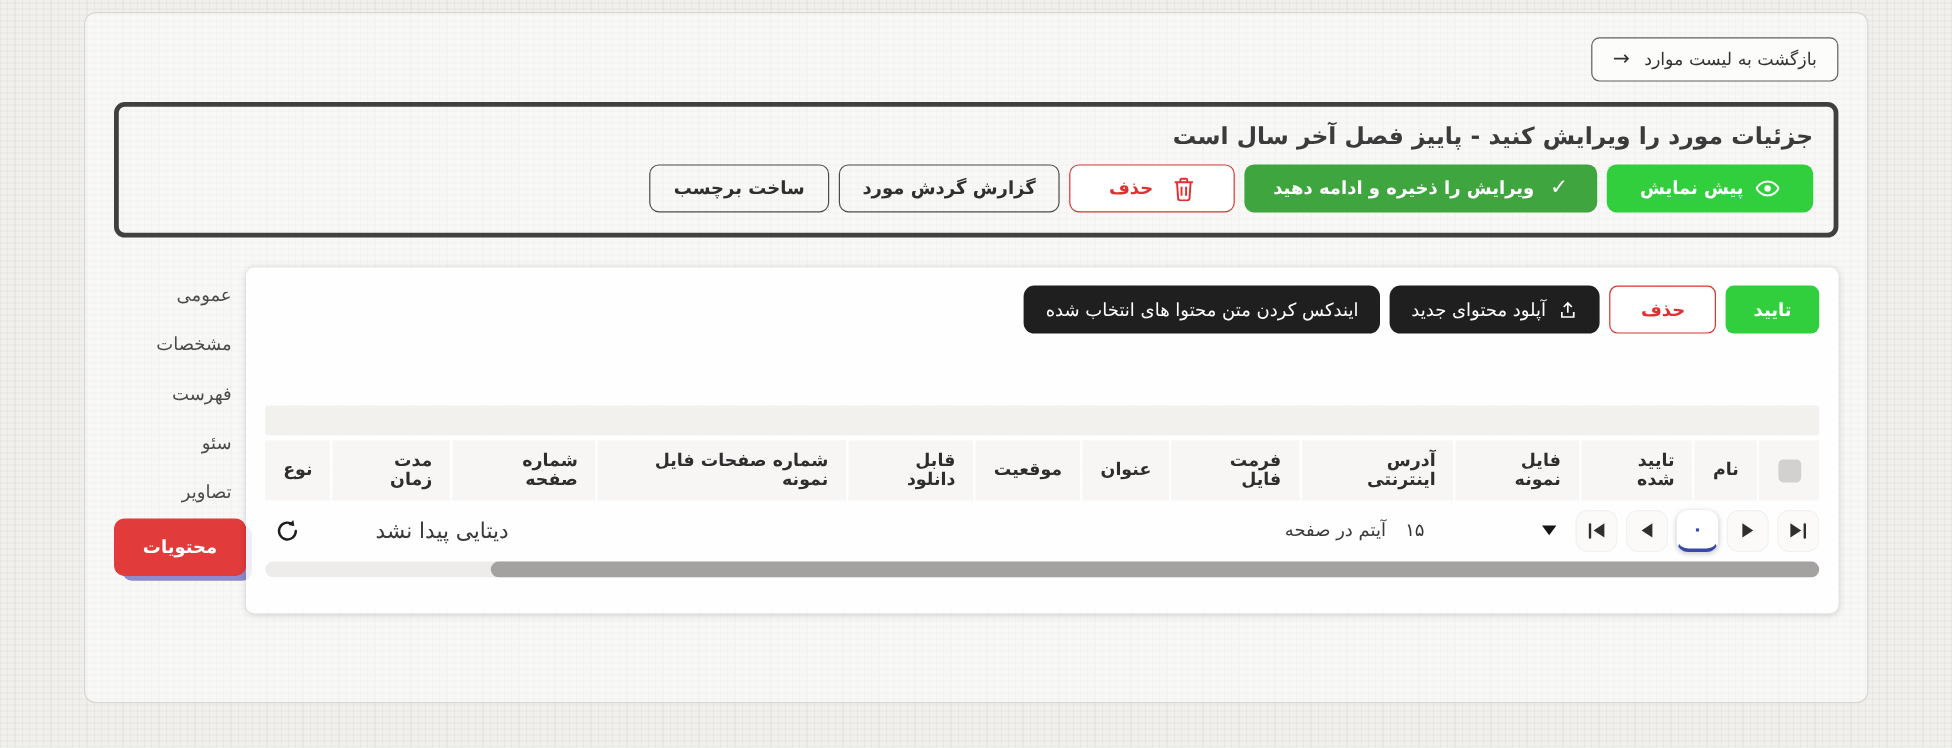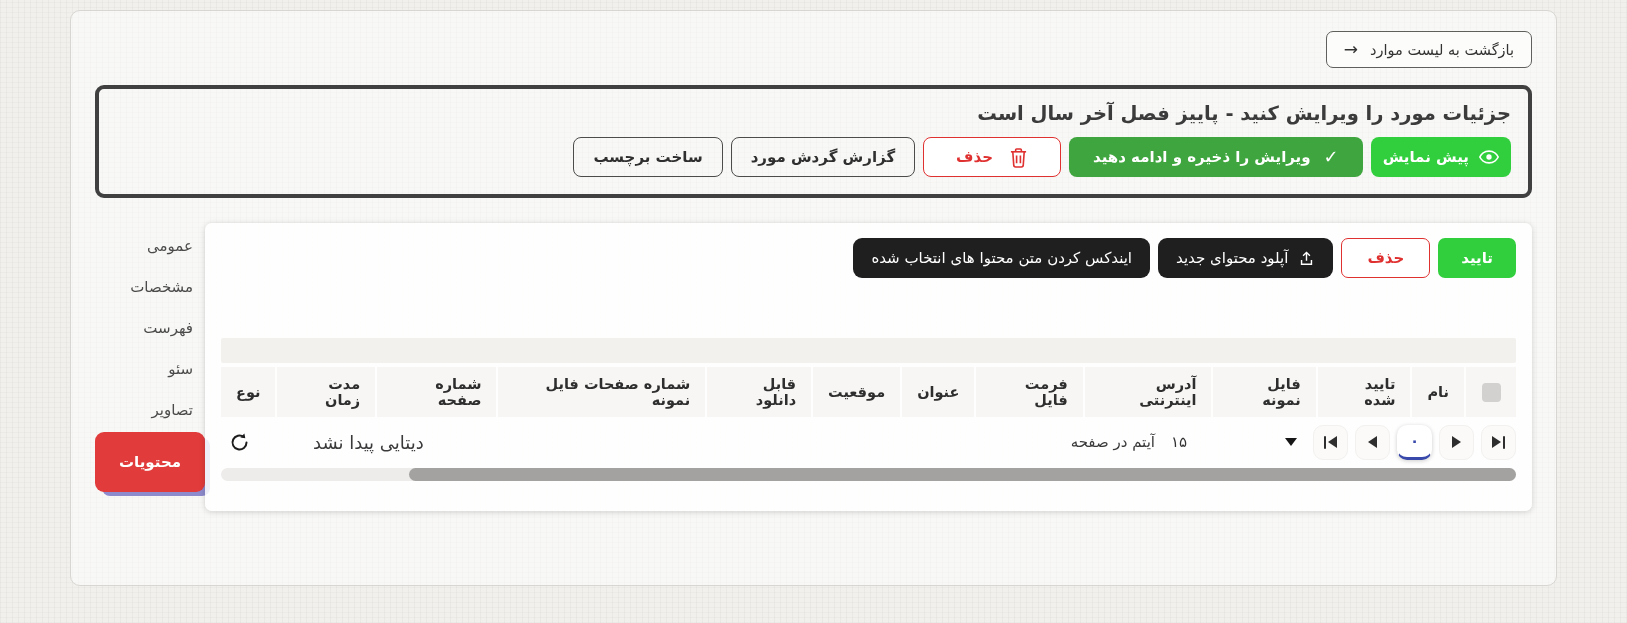--- a/index.html
+++ b/index.html
@@ -23,32 +23,32 @@
   .btn{ display:flex; align-items:center; justify-content:center; height:40px;
         border-radius:8px; font-size:15px; cursor:pointer; border:none;
         font-family:inherit; white-space:nowrap; }
   .btn-back{ background:#fcfcfa; border:1.5px solid #5f5f5c; color:#333;
              padding:0 17px; height:37px; gap:12px; border-radius:7px; font-size:14.5px; }
   .btn-back .arrow{ font-size:17px; line-height:1; }
   
   .header-box{ margin-top:17px; border:4px solid #404040; border-radius:9px; padding:13px 17px 17px; }
   .title{ font-size:19.5px; font-weight:600; color:#3b3b3b; }
   .hbtn-row{ margin-top:12px; display:flex; gap:8px; align-items:center; }
-  .btn-preview{ background:#31cf3d; color:#fff; padding:0 12px; gap:10px; font-weight:700; }
+  .btn-preview{ background:#31cf3d; color:#fff; padding:0 28px; gap:10px; font-weight:700; }
   .btn-save{ background:#3fa53f; color:#fff; padding:0 24px; gap:13px; font-weight:700; }
   .btn-del-outline{ background:#fff; border:1.5px solid #e03131; color:#e03131; padding:0 32px; gap:16px; font-weight:600; }
   .btn-outline-dark{ background:transparent; border:1.5px solid #4c4c4a; color:#2f2f2f; padding:0 19px; font-weight:600;justify-content:center; }
   .check-glyph{ font-size:18px; font-weight:700; line-height:1; }
   
   .main-row{ direction:ltr; display:flex; margin-top:25px; align-items:flex-start; }
   .tabs-col{ width:110px; flex:0 0 110px; direction:rtl; padding-top:2px; }
   .tab{ height:41px; display:flex; align-items:center; justify-content:flex-start;
         padding:0 12px 0 24px; font-size:15px; color:#4b4b4b; cursor:pointer; }
   .tab.active{ background:#e13b3b; color:#fff; justify-content:center; border-radius:9px;
-        height:60px; margin-top:2px; padding:0 8px;
+        height:48px; margin-top:2px; padding:0 8px;
         box-shadow:6px 5px 0 -1px #8d8acd; font-weight:600; }
   .content-card{ flex:1; direction:rtl; background:rgba(255,255,255,.85); border-radius:7px;
         box-shadow:0 1px 6px rgba(0,0,0,.16); padding:15px 16px 26px; min-height:288px; }
   .cbtn-row{ display:flex; gap:8px; }
   .btn-confirm{ background:#31cf3d; color:#fff; padding:0 23px; font-weight:700; border-radius:7px; }
   .btn-del2{ background:#fff; border:1.5px solid #e03131; color:#e03131; padding:0 25px; font-weight:600; border-radius:7px; }
   .btn-black{ background:#1f1f1f; color:#fff; padding:0 18px; gap:10px; font-weight:400; border-radius:9px; }
   
   .table-wrap{ margin-top:60px; }
   .strip{ height:25px; background:#f2f1ee; border-radius:2px; margin-bottom:4px; }

